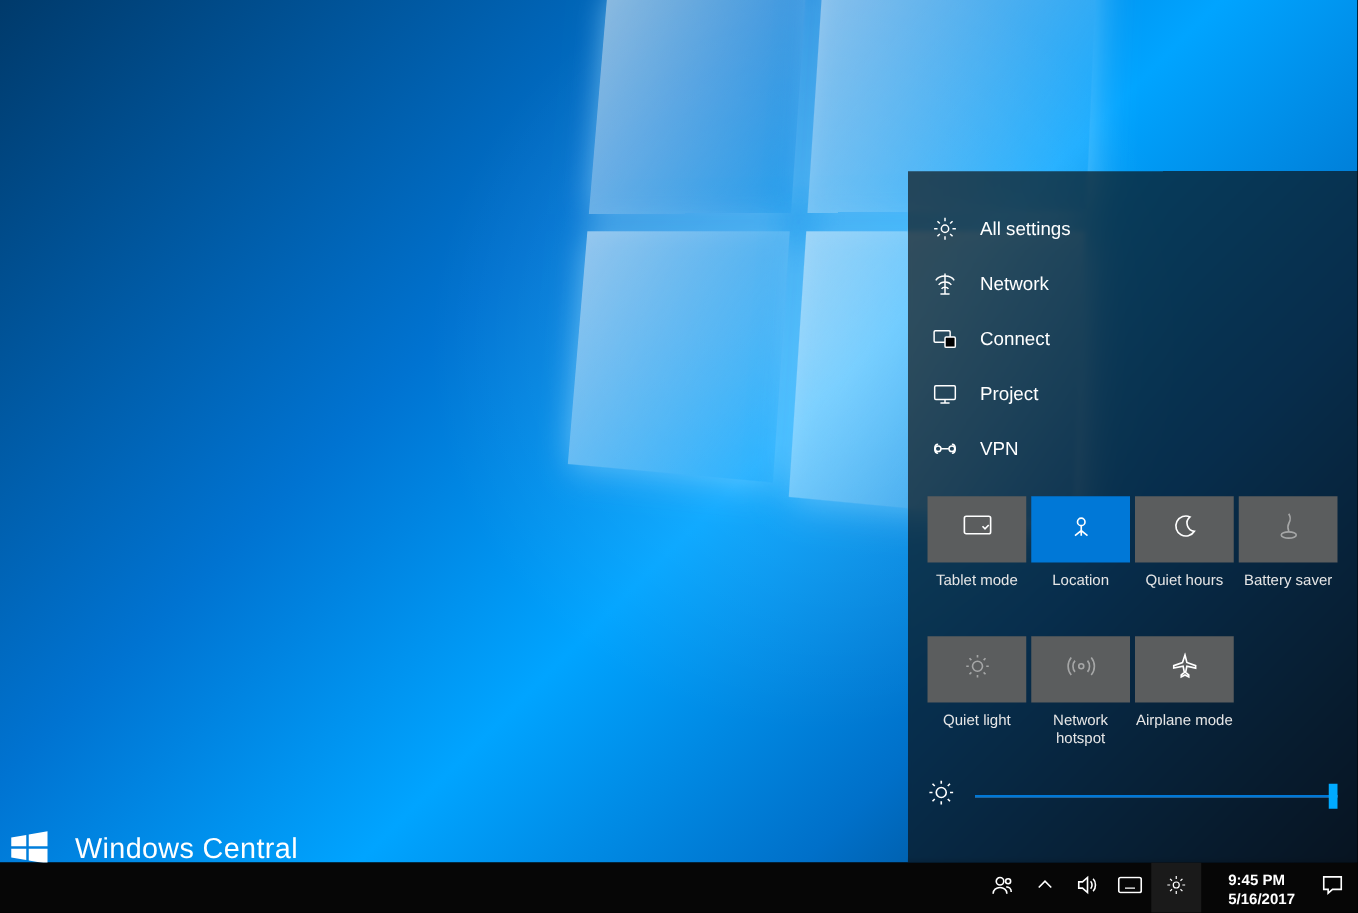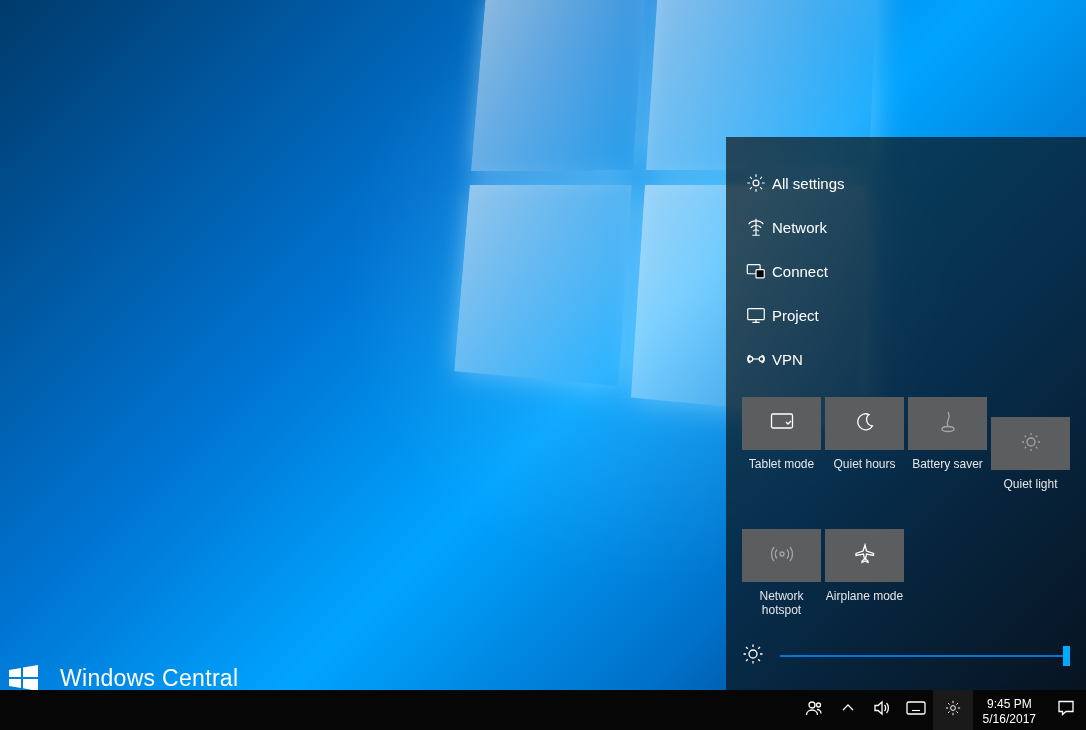--- a/index.html
+++ b/index.html
@@ -46,21 +46,21 @@
     width: 360px;
     background: rgba(10,10,10,0.66);
     backdrop-filter: blur(2px);
     color: #fff;
     padding: 24px 16px 16px 16px;
     display: flex; flex-direction: column;
     z-index: 3;
   }
   .ac-menu { display:flex; flex-direction:column; gap:0; }
   .ac-menu-item {
-    display:flex; align-items:center; gap:4px;
+    display:flex; align-items:center; gap:16px;
     height:44px; padding: 0 2px;
     cursor: pointer;
   }
   .ac-menu-item .ic { width:24px; display:flex; justify-content:center; }
   .ac-menu-item .label { font-size:15px; }
 
   .tile-grid { margin-top: 16px; display:grid; grid-template-columns: repeat(4, 1fr); gap:4px 4px; }
   .tile-cell { display:flex; flex-direction:column; align-items:center; width:100%; }
   .tile {
     width:100%; height:53px; display:flex; align-items:center; justify-content:center;
@@ -78,21 +78,21 @@
   
   .taskbar {
     position:absolute; left:0; right:0; bottom:0; height:40px;
     background:#060606; display:flex; align-items:center; color:#fff;
     z-index:4;
   }
   .taskbar-spacer { flex:1; }
   .tray { display:flex; align-items:center; height:100%; }
   .tray-btn { width:34px; height:100%; display:flex; align-items:center; justify-content:center; cursor:pointer; }
   .tray-btn.wide { width:40px; }
-  .clock { padding: 3px 10px 0 10px; font-size:12px; line-height:15px; text-align:center; cursor:pointer; }
+  .clock { padding: 3px 10px 0 22px; font-size:12px; line-height:15px; text-align:left; cursor:pointer;font-weight:bold; }
   .settings-active { background:#1a1a1a; }
   svg { stroke:#fff; stroke-width:1.3; fill:none; }
 </style>
 </head>
 <body>
 
 <div class="desktop">
   <div class="winlogo">
     <div class="pane p1"></div>
       <div class="pane p2"></div>
@@ -176,20 +176,29 @@
       <div class="tile-cell">
         <div class="tile">
           <span><svg width="24" height="20" viewBox="0 0 24 20">
                 <rect x="1.5" y="2" width="21" height="14" rx="1.5"></rect>
                 <path d="M16 10l2 2 3-3"></path>
               </svg></span>
         </div>
         <div class="tile-label">Tablet mode</div>
       </div>
       <div class="tile-cell">
+        <div class="tile active">
+          <span><svg width="22" height="22" viewBox="0 0 22 22">
+                <circle cx="11" cy="7.5" r="3"></circle>
+                <path d="M11 10.5v8M6 18.5l5-4 5 4"></path>
+              </svg></span>
+        </div>
+        <div class="tile-label">Location</div>
+      </div>
+      <div class="tile-cell">
         <div class="tile">
           <span><svg width="20" height="20" viewBox="0 0 20 20">
                 <path d="M14 2.5A8 8 0 1 0 17.5 14 6.5 6.5 0 0 1 14 2.5z"></path>
               </svg></span>
         </div>
         <div class="tile-label">Quiet hours</div>
       </div>
       <div class="tile-cell">
         <div class="tile dim">
           <span><svg width="20" height="22" viewBox="0 0 20 22">

